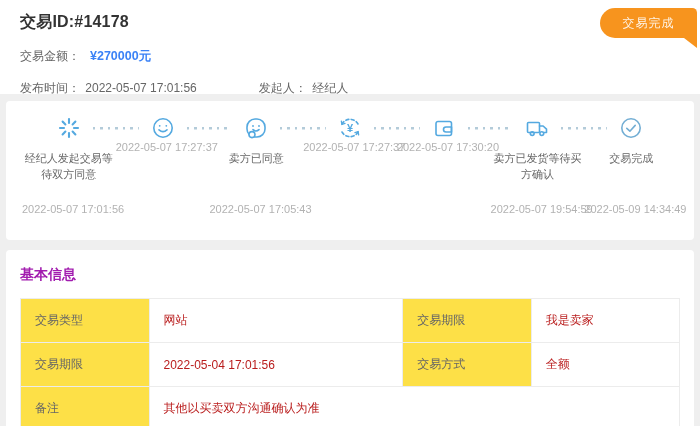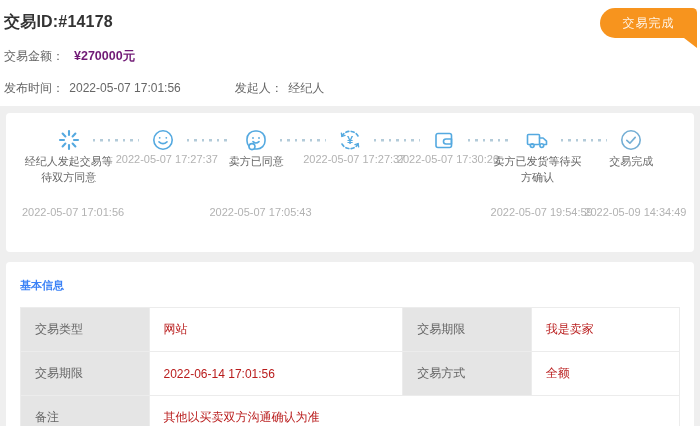--- a/index.html
+++ b/index.html
@@ -7,30 +7,30 @@
   body {
     background:#efefef;
     font-family:"Liberation Sans","DejaVu Sans",sans-serif;
     color:#333;
   }
   .card { background:#fff; }
 
   
   .top-card {
     position:relative;
-    width:700px; height:106px;
-    padding:12px 4px;
+    width:700px; height:94px;
+    padding:12px 20px;
   }
   .trade-title { font-size:16px; font-weight:bold; color:#333; letter-spacing:0.2px; }
   .row { display:flex; align-items:center; font-size:12px; color:#666; }
   .amount-row { margin-top:15px; }
-  .amount-value { color:#701a75; font-weight:bold; margin-left:10px; font-size:12.5px; }
+  .amount-value { color:#3b82f6; font-weight:bold; margin-left:10px; font-size:12.5px; }
   .meta-row { margin-top:15px;gap:24px; }
   .meta-value { margin-left:2px; color:#666; }
-  .meta-pair + .meta-pair { margin-left:30px; }
+  .meta-pair + .meta-pair { margin-left:38px; }
   .status-badge {
     position:absolute; top:8px; right:3px;
     min-width:97px; height:30px;
     background:#f7941e;
     border-radius:16px 5px 0 16px;
     color:rgba(255,255,255,0.88);
     font-size:12px; letter-spacing:1px;
     display:flex; align-items:center; justify-content:center;
     padding:0 18px;
   }
@@ -52,46 +52,46 @@
   .step { flex:1 1 0; position:relative; text-align:center; min-width:0; }
   .step-icon-box { height:26px; display:flex; align-items:center; justify-content:center; }
   .connector {
     position:absolute; top:12px;
     left:calc(50% + 24px); width:calc(100% - 48px);
     height:3px;
     background-image:repeating-linear-gradient(to right,#b3cbd9 0 2.5px,transparent 2.5px 7.5px);
     background-position:center; background-size:100% 2.5px; background-repeat:no-repeat;
   }
   .step-label {
-    margin-top:1px; min-height:52px;
+    margin-top:10px; min-height:52px;
     font-size:11px; line-height:1.45; color:#666;
     word-break:break-all;
   }
   .step-date { font-size:11px; color:#b2b2b2; white-space:nowrap; }
   .icon svg { display:block; }
 
   
   .info-card {
     margin:10px 6px 0 6px;
     width:688px; height:300px;
     border-radius:4px;
     padding:13px 14px;
   }
-  .section-heading { font-size:11px; font-weight:bold; color:#3b82f6; margin-top:3px; }
+  .section-heading { font-size:14px; font-weight:bold; color:#a21caf; margin-top:3px; }
   table.info-table {
     width:100%; margin-top:14px;
     border-collapse:collapse; table-layout:fixed;
     font-size:12px;
   }
   .info-table td {
     border:1px solid #ececec;
     padding:13px 14px;
     color:#b91c1c;
   }
-  .info-table td.lbl { background:#e5e5e5; color:#666; }
+  .info-table td.lbl { background:#fde047; color:#666; }
   .c1 { width:19.5%; } .c2 { width:38.5%; } .c3 { width:19.5%; } .c4 { width:22.5%; }
 </style>
 </head>
 <body>
 
 <div class="card top-card">
   <div class="trade-title">交易ID:#14178</div>
   <div class="status-badge">交易完成</div>
 
   <div class="row amount-row">
@@ -232,21 +232,21 @@
   <table class="info-table">
     <tbody>
         <tr>
       <td class="lbl c1">交易类型</td>
       <td class="c2">网站</td>
       <td class="lbl c3">交易期限</td>
       <td class="c4">我是卖家</td>
     </tr>
     <tr>
       <td class="lbl c1">交易期限</td>
-      <td class="c2">2022-06-14 17:01:56</td>
+      <td class="c2">2022-05-04 17:01:56</td>
       <td class="lbl c3">交易方式</td>
       <td class="c4">全额</td>
     </tr>
     <tr>
       <td class="lbl c1">备注</td>
       <td colspan="3">其他以买卖双方沟通确认为准</td>
     </tr>
   </tbody>
     </table>
 </div>

